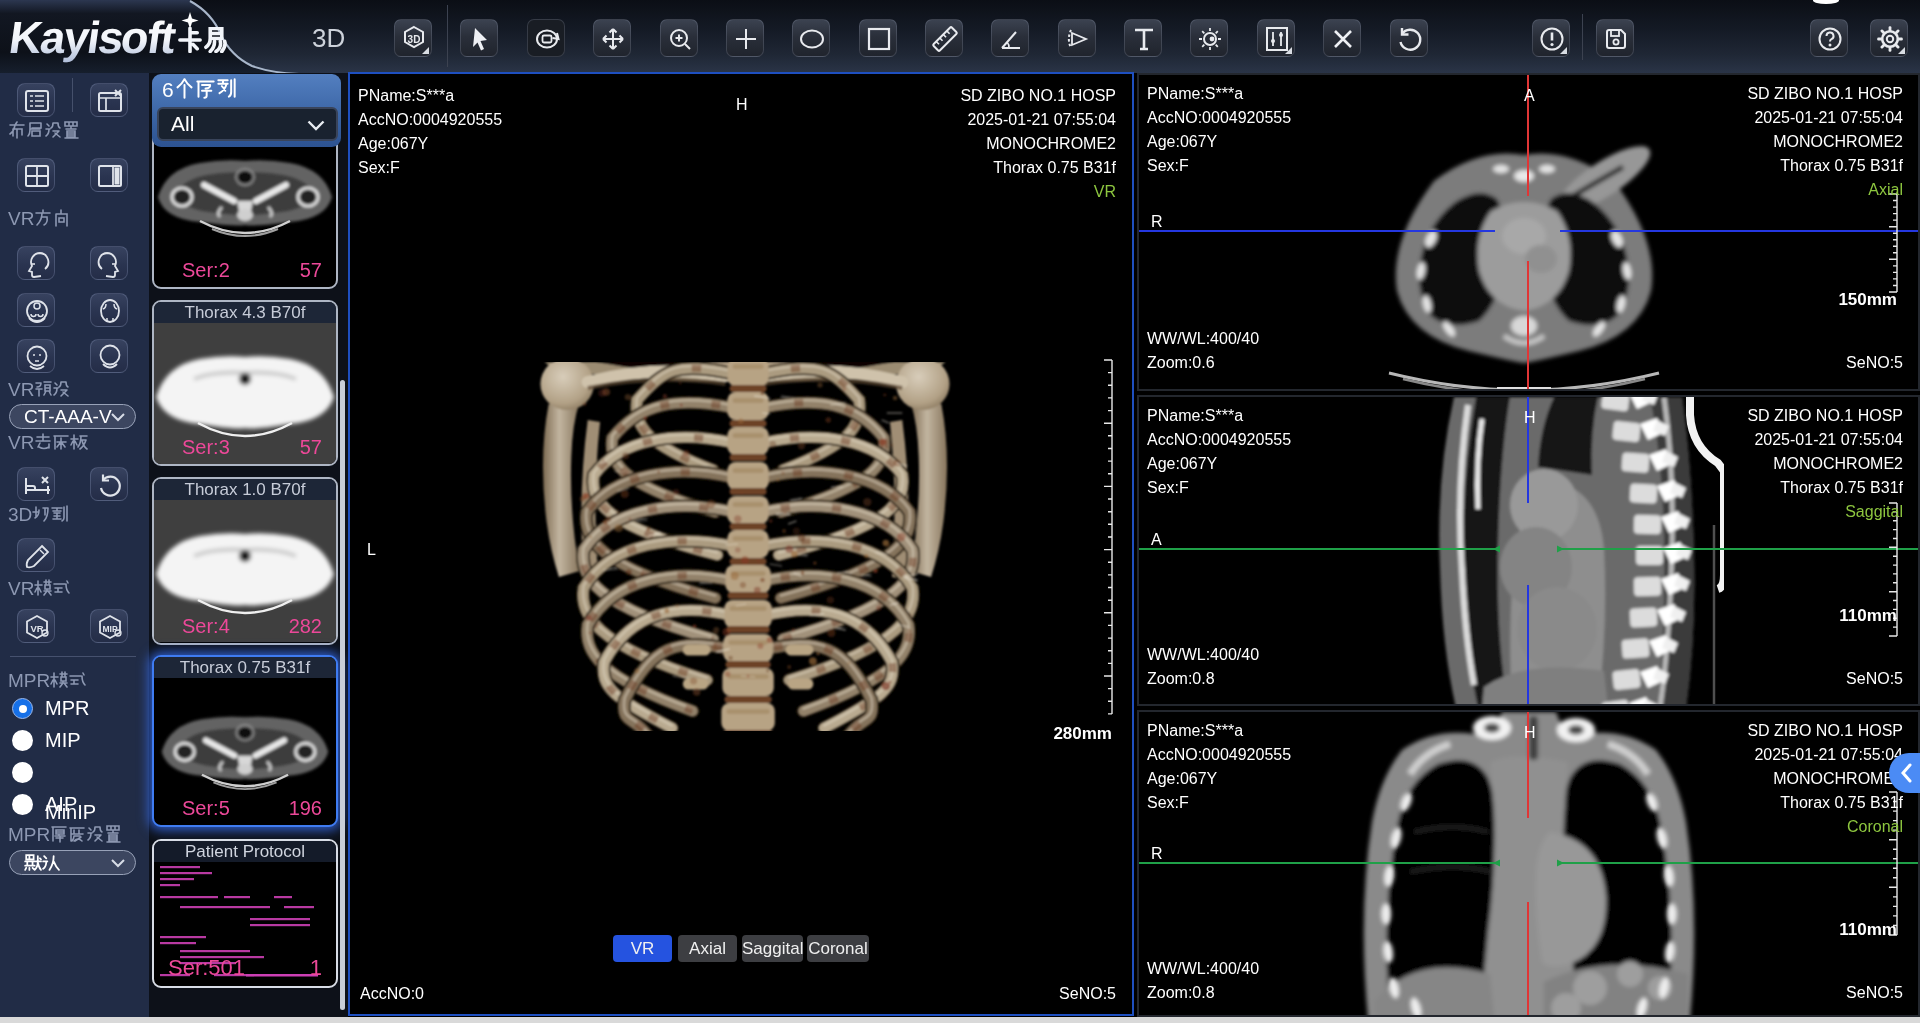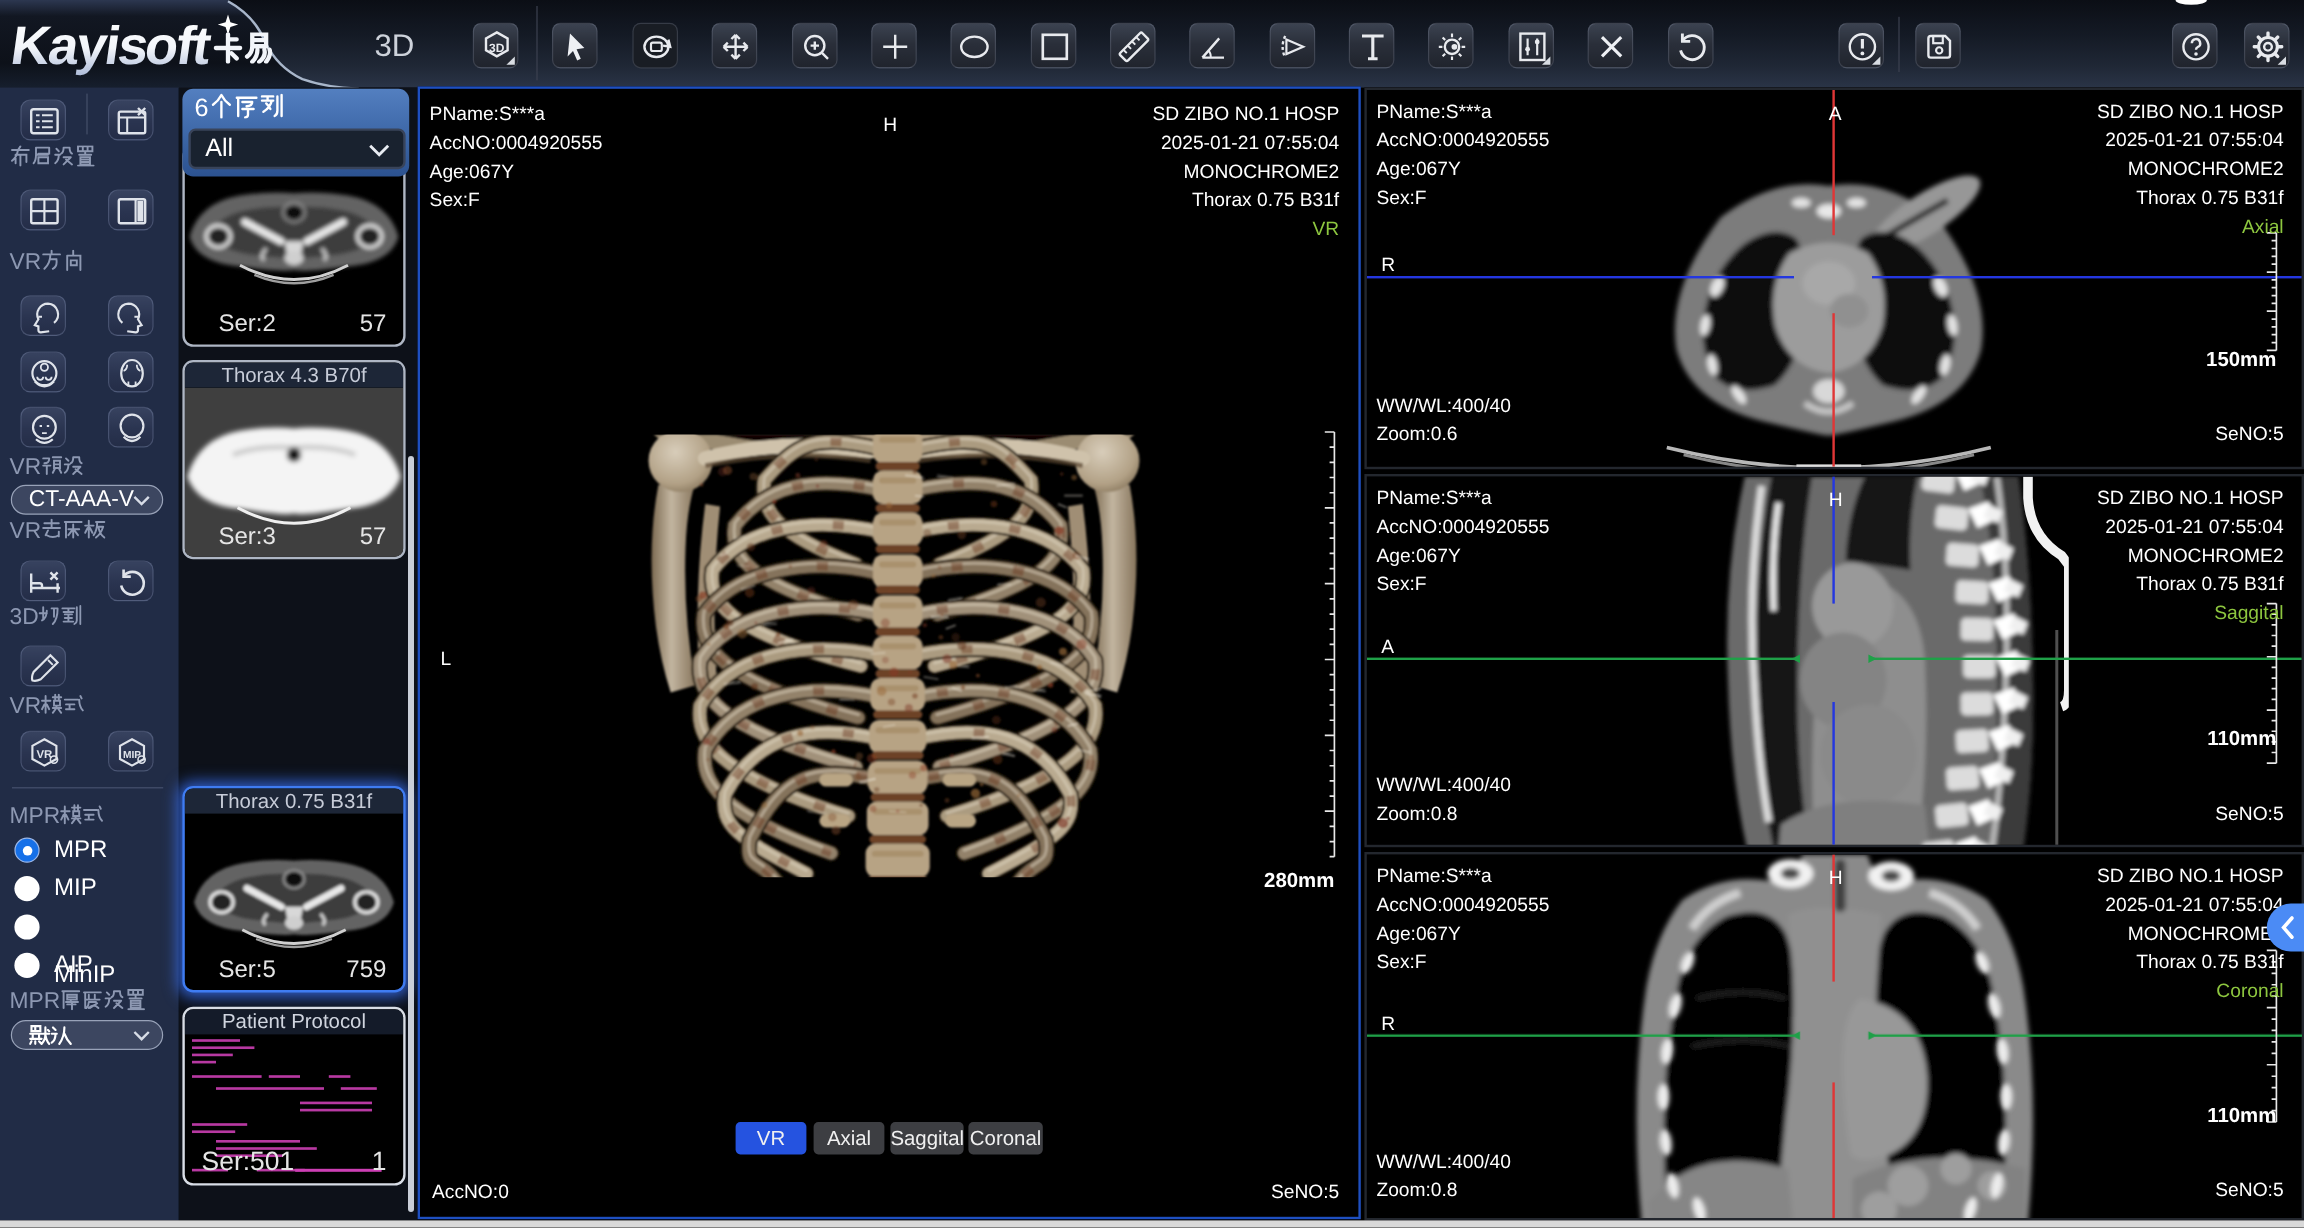--- a/index.html
+++ b/index.html
@@ -24,21 +24,21 @@
   .slbl { position:absolute; left:8px; }
   .pill { position:absolute; left:9px; width:127px; height:25px; border-radius:13px;
     background:#3c4660; border:1px solid #98a2b8; color:#fff; }
   .radio { position:absolute; left:12px; width:21px; height:21px; border-radius:50%; background:#fff; }
   .rtxt { position:absolute; left:45px; font-size:20px; color:#fff; }
   #series { position:absolute; left:149px; top:73px; width:199px; height:944px; background:#0d1119; }
   .thumb { position:absolute; left:3px; width:186px; height:168px; border:2px solid #aeb6c4;
     border-radius:9px; background:#000; overflow:hidden; }
   .ttitle { position:absolute; left:0; top:0; width:100%; height:21px; background:#1d2637;
     color:#c7ccd8; font-size:17px; text-align:center; line-height:21px; z-index:3; }
-  .ser { position:absolute; bottom:5px; color:#e5e5e5; font-size:20px; z-index:3;margin-top:20px; }
+  .ser { position:absolute; bottom:5px; color:#ec4899; font-size:20px; z-index:3;margin-top:20px; }
   #main { position:absolute; left:348px; top:72px; width:786px; height:944px;
     background:#000; border:2px solid #1e4fc0; }
   .panel { position:absolute; background:#000; border:2px solid #23272e; overflow:hidden; }
   .ovl { position:absolute; color:#fff; font-size:16px; line-height:24px; white-space:pre; z-index:5; }
   .ovr { text-align:right; }
   .green { color:#8dc63f; }
   .vbtn { position:absolute; height:27px; border-radius:4px; color:#f0f0f0; font-size:17px;
     text-align:center; line-height:27px; background:#3d3e42; z-index:5; }
   #bottomstrip { position:absolute; left:0; top:1017px; width:1920px; height:6px; background:#d9d9d9; }
   .hline, .vline { position:absolute; z-index:4; }
@@ -419,20 +419,41 @@
 <path d="M2 74 Q12 42 46 36 Q70 32 91 34 Q112 32 136 36 Q170 42 180 74 Q172 98 136 101 Q100 107 91 105 Q82 107 46 101 Q10 98 2 74 Z" fill="#f4f4f4"></path>
 <path d="M40 56 Q60 48 91 50 Q122 48 142 56" stroke="#c8c8c8" stroke-width="4" fill="none"></path>
 <ellipse cx="91" cy="56" rx="6" ry="6" fill="#161616"></ellipse>
 </g>
 <path d="M44 100 Q91 126 138 100" stroke="#efefef" stroke-width="2.5" fill="none"></path>
 </svg>
       </div>
       <div class="ser" style="left:28px">Ser:3</div>
       <div class="ser" style="right:14px">57</div>
     </div>
+  <div class="thumb" style="top:404px;height:168px">
+      <div class="ttitle">Thorax 1.0 B70f</div>
+      <div class="abs" style="top:21px;left:0">
+        <svg class="abs" style="left:0;top:0" width="182" height="142" viewBox="0 0 182 142">
+<defs>
+            <filter id="tb2" x="-30%" y="-30%" width="160%" height="160%">
+              <feGaussianBlur stdDeviation="2"></feGaussianBlur>
+            </filter>
+          </defs>
+<rect x="0" y="0" width="182" height="142" fill="#3f3f3f"></rect>
+<g filter="url(#tb2)">
+<path d="M2 74 Q12 42 46 36 Q70 32 91 34 Q112 32 136 36 Q170 42 180 74 Q172 98 136 101 Q100 107 91 105 Q82 107 46 101 Q10 98 2 74 Z" fill="#f4f4f4"></path>
+<path d="M40 56 Q60 48 91 50 Q122 48 142 56" stroke="#c8c8c8" stroke-width="4" fill="none"></path>
+<ellipse cx="91" cy="56" rx="6" ry="6" fill="#161616"></ellipse>
+</g>
+<path d="M44 100 Q91 126 138 100" stroke="#efefef" stroke-width="2.5" fill="none"></path>
+</svg>
+      </div>
+      <div class="ser" style="left:28px">Ser:4</div>
+      <div class="ser" style="right:14px">282</div>
+    </div>
   <div class="thumb" style="top:582px;height:172px;border:2.5px solid #3f7cf2;box-shadow:0 0 12px 3px rgba(56,110,240,0.85)">
       <div class="ttitle">Thorax 0.75 B31f</div>
       <div class="abs" style="top:24px;left:0">
         <svg class="abs" style="left:0;top:0" width="182" height="134" viewBox="0 0 182 140">
 <defs>
             <filter id="tb1" x="-30%" y="-30%" width="160%" height="160%">
               <feGaussianBlur stdDeviation="1.6"></feGaussianBlur>
             </filter>
           </defs>
 <g filter="url(#tb1)">
@@ -445,21 +466,21 @@
 <ellipse cx="154" cy="74" rx="10" ry="9" fill="#202020" stroke="#e0e0e0" stroke-width="3"></ellipse>
 <path d="M83 78 h16 l-2 10 h-12 Z" fill="#d8d8d8"></path>
 <ellipse cx="91" cy="92" rx="8" ry="6" fill="#cfcfcf"></ellipse>
 <path d="M68 84 q-6 6 -2 10 M114 84 q6 6 2 10" stroke="#c8c8c8" stroke-width="3" fill="none"></path>
 </g>
 <path d="M46 98 Q91 122 136 98" stroke="#cfcfcf" stroke-width="2.5" fill="none"></path>
 <path d="M58 106 Q91 120 124 106" stroke="#9f9f9f" stroke-width="2" fill="none"></path>
 </svg>
       </div>
       <div class="ser" style="left:28px">Ser:5</div>
-      <div class="ser" style="right:14px">759</div>
+      <div class="ser" style="right:14px">196</div>
     </div>
   <div class="thumb" style="top:766px;height:149px;border-color:#d8dde6">
       <div class="ttitle" style="background:#141b29;color:#d0d5df">Patient Protocol</div>
       <div class="abs" style="top:21px;left:0">
         <svg class="abs" style="left:0;top:0" width="182" height="164" viewBox="0 0 182 164">
           <rect x="6" y="4" width="40" height="2.2" fill="#cc3fb4" opacity="0.9"></rect>
           <rect x="6" y="10" width="52" height="2.2" fill="#cc3fb4" opacity="0.9"></rect>
           <rect x="6" y="16" width="34" height="2.2" fill="#cc3fb4" opacity="0.9"></rect>
           <rect x="6" y="22" width="20" height="2.2" fill="#cc3fb4" opacity="0.9"></rect>
           <rect x="6" y="34" width="58" height="2.2" fill="#cc3fb4" opacity="0.9"></rect>

